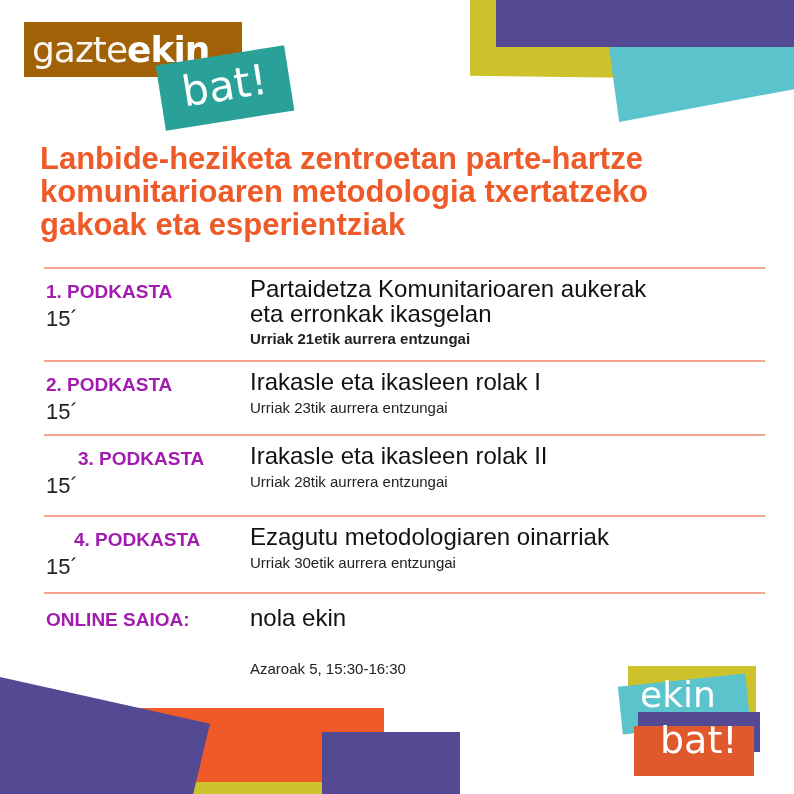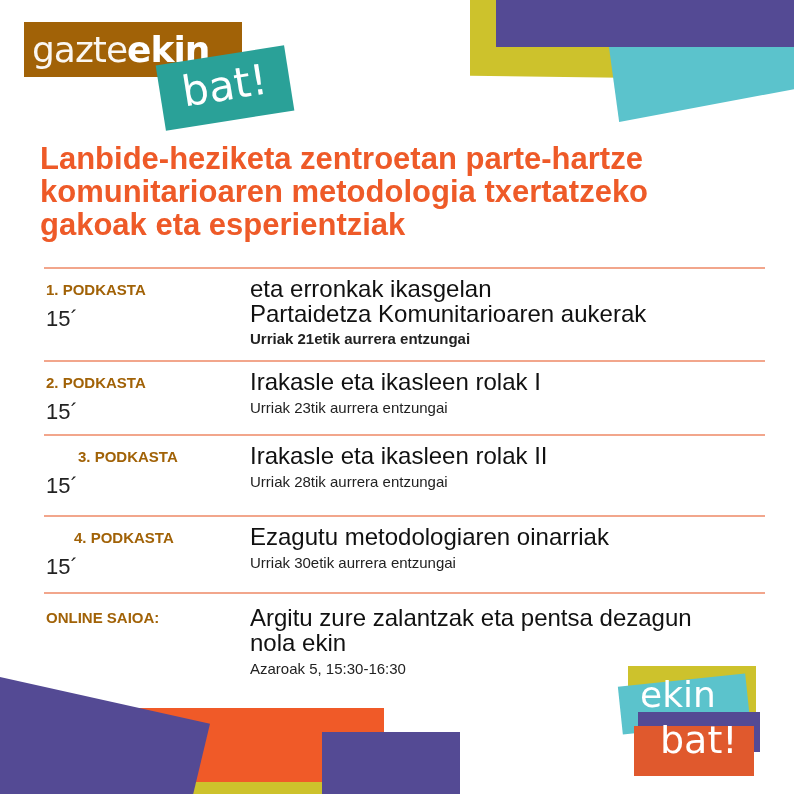--- a/index.html
+++ b/index.html
@@ -4,21 +4,21 @@
 <style>
   html, body { margin:0; padding:0; }
   body { width:794px; height:794px; position:relative; overflow:hidden; background:#ffffff; font-family:"Liberation Sans", sans-serif; }
   .shape { position:absolute; }
   .logo-main { position:absolute; left:24px; top:22px; width:218px; height:55px; background:#a16207; color:#fff; font-family:"DejaVu Sans", sans-serif; font-size:36px; line-height:55px; padding-left:8px; box-sizing:border-box; letter-spacing:-1px; }
   .logo-main .thin { font-weight:normal; opacity:0.95; }
   .logo-main .bold { font-weight:bold; }
   .logo-bat { position:absolute; left:160px; top:55px; width:130px; height:66px; background:#2aa198; color:#fff; font-family:"DejaVu Sans", sans-serif; font-size:42px; line-height:62px; text-align:center; transform:rotate(-9deg); transform-origin:center; }
   .title { position:absolute; left:40px; top:142px; width:740px; color:#ee5a28; font-weight:bold; font-size:31px; line-height:33px; font-family:"Liberation Sans", sans-serif; }
   .rule { position:absolute; left:44px; width:721px; height:2px; background:#f2a68c; }
-  .row-label { position:absolute; left:46px; color:#a16207; font-weight:bold; font-size:15px; font-family:"Liberation Sans", sans-serif; }
+  .row-label { position:absolute; left:46px; color:#a21caf; font-weight:bold; font-size:19px; font-family:"Liberation Sans", sans-serif; }
   .row-dur { position:absolute; left:46px; color:#222; font-size:22px; }
   .row-title { position:absolute; left:250px; color:#111; font-size:24px; line-height:25px; width:520px; }
   .row-sub { position:absolute; left:250px; color:#222; font-size:15px; }
   .ekin-logo { position:absolute; left:620px; top:660px; width:150px; height:120px; }
 </style>
 </head>
 <body>
 
 <div class="shape" style="left:470px;top:0;width:170px;height:78px;background:#cdc22c;clip-path:polygon(0 0,100% 0,100% 100%,0 97%);"></div>
 <div class="shape" style="left:608px;top:40px;width:186px;height:82px;background:#5bc3cc;clip-path:polygon(0 0,100% 0,100% 60%,6% 100%);"></div>
@@ -32,22 +32,22 @@
 <div class="title">
   <div>Lanbide-heziketa zentroetan parte-hartze</div>
   <div>komunitarioaren metodologia txertatzeko</div>
   <div>gakoak eta esperientziak</div>
 </div>
 
 <div class="rule" style="top:267px;"></div>
 <div class="row-label" style="top:281px;">1. PODKASTA</div>
 <div class="row-dur" style="top:306px;">15´</div>
 <div class="row-title" style="top:276px;">
+  <div>Partaidetza Komunitarioaren aukerak</div>
   <div>eta erronkak ikasgelan</div>
-  <div>Partaidetza Komunitarioaren aukerak</div>
 </div>
 <div class="row-sub" style="top:330px;font-weight:bold;">Urriak 21etik aurrera entzungai</div>
 
 <div class="rule" style="top:360px;"></div>
 <div class="row-label" style="top:374px;">2. PODKASTA</div>
 <div class="row-dur" style="top:399px;">15´</div>
 <div class="row-title" style="top:369px;">Irakasle eta ikasleen rolak I</div>
 <div class="row-sub" style="top:399px;">Urriak 23tik aurrera entzungai</div>
 
 <div class="rule" style="top:434px;"></div>
@@ -58,21 +58,20 @@
 
 <div class="rule" style="top:515px;"></div>
 <div class="row-label" style="top:529px;margin-left:28px;">4. PODKASTA</div>
 <div class="row-dur" style="top:554px;">15´</div>
 <div class="row-title" style="top:524px;">Ezagutu metodologiaren oinarriak</div>
 <div class="row-sub" style="top:554px;">Urriak 30etik aurrera entzungai</div>
 
 <div class="rule" style="top:592px;"></div>
 <div class="row-label" style="top:609px;">ONLINE SAIOA:</div>
 <div class="row-title" style="top:605px;">
-  <div>Argitu zure zalantzak eta pentsa dezagun</div>
   <div>nola ekin</div>
 </div>
 <div class="row-sub" style="top:660px;">Azaroak 5, 15:30-16:30</div>
 
 <div class="shape" style="left:0;top:755px;width:330px;height:39px;background:#cdc22c;"></div>
 <div class="shape" style="left:90px;top:708px;width:294px;height:74px;background:#f05a28;"></div>
 <div class="shape" style="left:322px;top:732px;width:138px;height:62px;background:#544a94;"></div>
 <div class="shape" style="left:0;top:677px;width:210px;height:117px;background:#544a94;clip-path:polygon(0 0,100% 40%,92% 100%,0 100%);"></div>
 
 <div class="ekin-logo">

